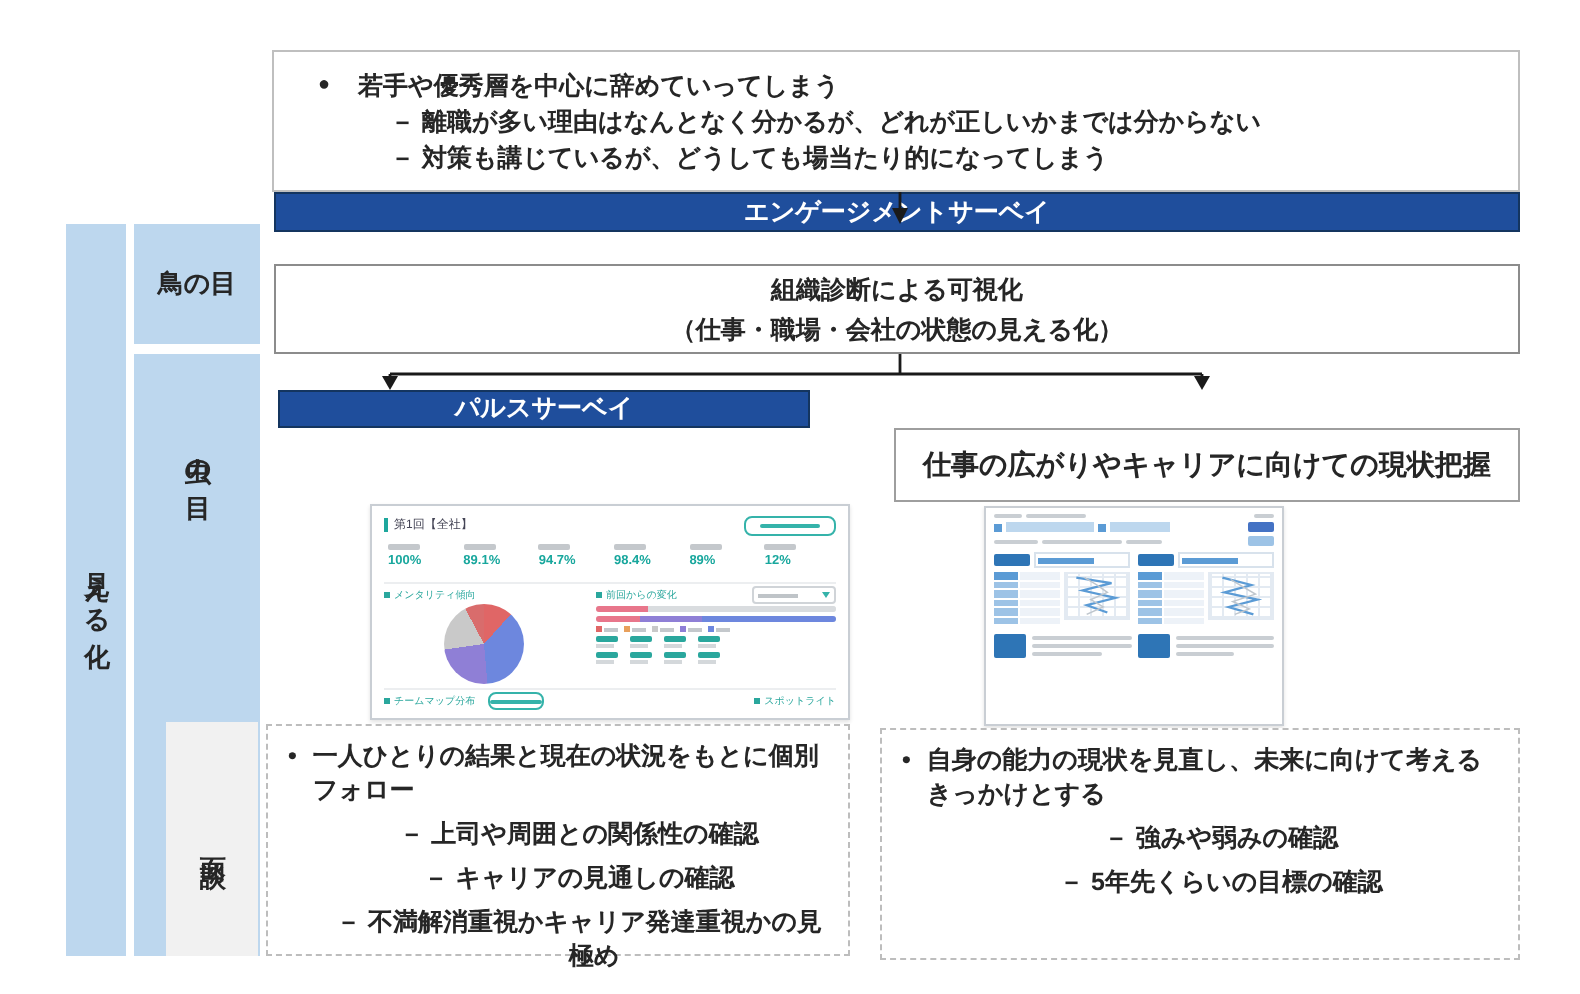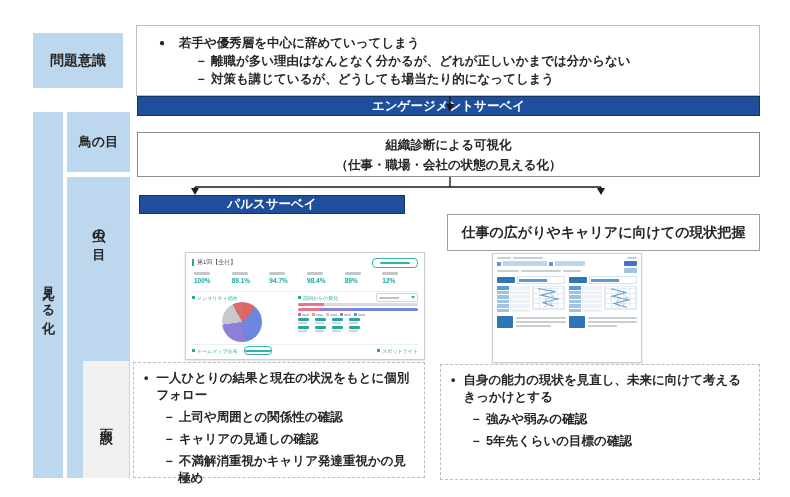--- a/index.html
+++ b/index.html
@@ -39,21 +39,21 @@
   .s360-bar{left:447px;top:195px;width:313px;height:19px;font-size:12.5px;}
   .s360-box{left:447px;top:214px;width:313px;height:37px;border:1px solid #9E9E9E;background:#fff;
             font-size:14px;font-weight:700;}
 
   
   .fl-box{left:133px;top:362px;width:292px;height:116px;}
   .fr-box{left:440px;top:364px;width:320px;height:116px;}
   .fu-box{border:1px dashed #BDBDBD;background:#fff;padding:7px 8px 6px 10px;
           font-size:12.5px;font-weight:600;line-height:17px;}
   .fu-main{display:flex;gap:8px;}
-  .fu-sub{padding-left:34px;text-indent:-15px;margin-top:5px;}
+  .fu-sub{padding-left:34px;text-indent:-15px;margin-top:5px;text-align:center;}
 
   
   .dash{left:185px;top:252px;width:240px;height:108px;border:1px solid #C9CED4;background:#fff;
         box-shadow:0 1px 2px rgba(0,0,0,.12);padding:4px 6px;font-weight:400;overflow:hidden;}
   .d-head{display:flex;align-items:center;height:11px;}
   .d-accent{width:2px;height:7px;background:#1EA79D;margin-right:3px;}
   .d-title{font-size:6px;color:#445;}
   .d-pill{margin-left:auto;width:44px;height:8px;border:1px solid #35B3AA;border-radius:4px;
           display:flex;align-items:center;justify-content:center;}
   .d-pill i{display:block;width:30px;height:2px;background:#35B3AA;border-radius:1px;}
@@ -116,23 +116,20 @@
   .r-par .gb{margin-bottom:2px;width:100%;}
 
   
   .wires{position:absolute;left:0;top:0;pointer-events:none;}
 </style>
 </head>
 <body>
 
 <div class="canvas">
 
-  <div class="abs lblue center problem-label">
-    <span>問題意識</span>
-  </div>
   <div class="abs problem-box">
     <div class="bullet-line">
       <span style="font-size:10px;line-height:18px;">●</span>
       <span>若手や優秀層を中心に辞めていってしまう</span>
     </div>
     <div class="sub-line">－ 離職が多い理由はなんとなく分かるが、どれが正しいかまでは分からない</div>
     <div class="sub-line">－ 対策も講じているが、どうしても場当たり的になってしまう</div>
   </div>
 
   <div class="abs lblue center mieruka">

